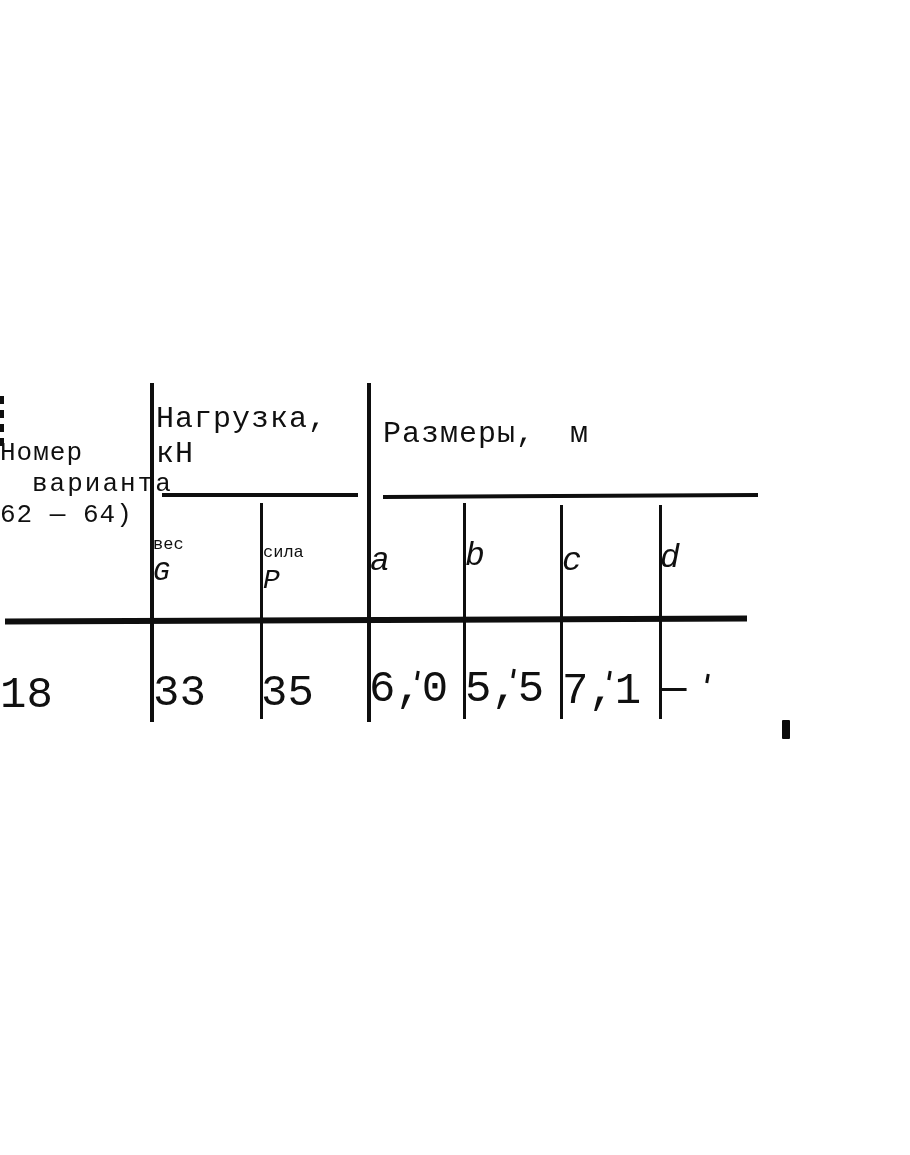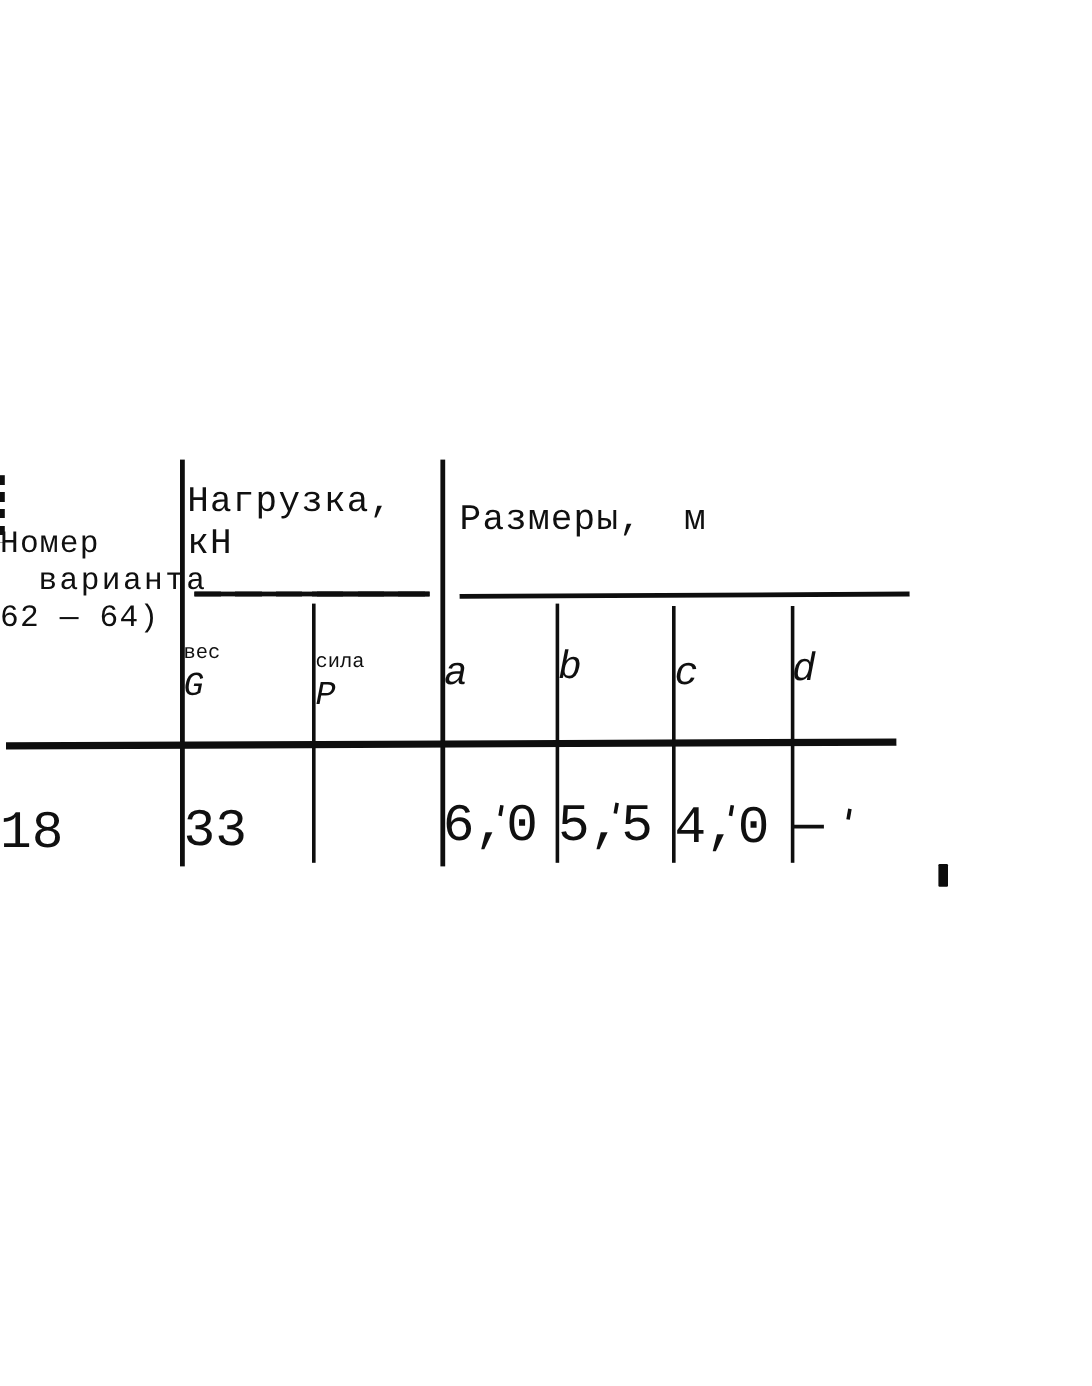--- a/index.html
+++ b/index.html
@@ -76,23 +76,24 @@
     <div class="sym">P</div>
   </div>
 
   <div class="abs center dim" style="left:370px;top:543px;width:94px;">a</div>
   <div class="abs center dim" style="left:465px;top:538px;width:95px;">b</div>
   <div class="abs center dim" style="left:562px;top:543px;width:96px;">c</div>
   <div class="abs center dim" style="left:660px;top:540px;width:97px;">d</div>
 
   <div class="abs center val" style="left:0px;top:670px;width:174px;">18</div>
   <div class="abs center val" style="left:153px;top:668px;width:107px;">33</div>
+  <div class="abs center val" style="left:261px;top:668px;width:107px;">35</div>
   <div class="abs center val" style="left:369px;top:664px;width:94px;">6,0</div>
   <div class="abs center val" style="left:465px;top:664px;width:95px;">5,5</div>
-  <div class="abs center val" style="left:562px;top:666px;width:96px;">4,0</div>
+  <div class="abs center val" style="left:562px;top:666px;width:96px;">7,1</div>
   <div class="abs center val" style="left:660px;top:664px;width:98px;">—</div>
 
   <div class="speck" style="left:416px;top:671px;"></div>
   <div class="speck" style="left:512px;top:669px;"></div>
   <div class="speck" style="left:608px;top:671px;"></div>
   <div class="speck" style="left:706px;top:674px;"></div>
 
   <div class="stray" style="left:782px;top:720px;"></div>
 
 </div>

